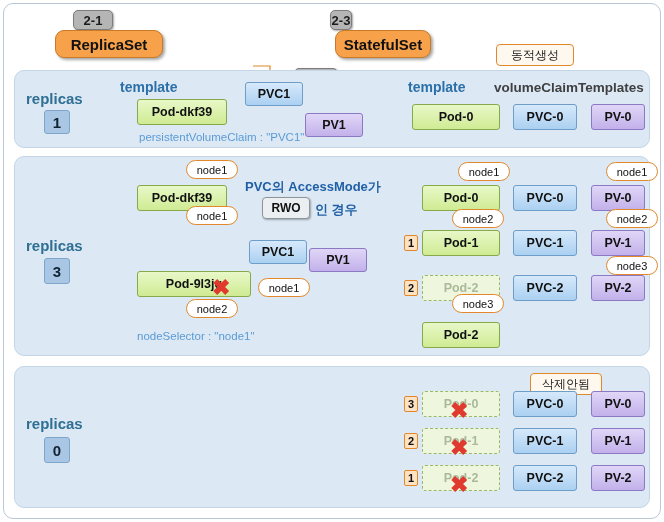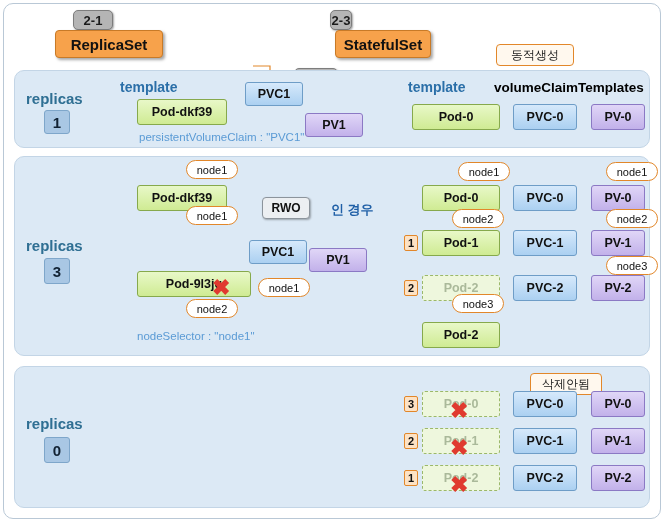--- a/index.html
+++ b/index.html
@@ -32,21 +32,21 @@
   
   .numtag {
     background:#b5b5b5; border:1px solid #7d7d7d; border-radius:5px;
     color:#1b1b1b; font-weight:bold; font-size:13px;
     display:flex; align-items:center; justify-content:center;
     box-shadow:1px 1px 2px rgba(0,0,0,0.35);
   }
 
   
   .orangebox {
-    background:#f7a24b; border:1px solid #c87a27; border-radius:4px;
+    background:#f7a24b; border:1px solid #c87a27; border-radius:9px;
     color:#111; font-weight:bold; font-size:15px;
     display:flex; align-items:center; justify-content:center;
     box-shadow:2px 2px 3px rgba(0,0,0,0.35);
   }
 
   
   .callout {
     background:#fff8ee; border:1px solid #e2872a; border-radius:4px;
     color:#1b1b1b; font-size:12px;
     display:flex; align-items:center; justify-content:center;
@@ -76,21 +76,21 @@
   .pod { background:#d7f0a3; border:1px solid #86a94c;
          background-image:linear-gradient(to bottom,#e8f8c8,#cfeb93); }
   .pod-ghost { background:#eef7dd; border:1px dashed #9bb86a; color:#aab99a; }
   .pvc { background:#bcd9f5; border:1px solid #6e9dc7;
          background-image:linear-gradient(to bottom,#d6e9fb,#abd0f1); }
   .pv  { background:#cdbff0; border:1px solid #8b79c4;
          background-image:linear-gradient(to bottom,#e0d6f7,#c2b1ea); }
 
   
   .tmpl { color:#2b6fa8; font-weight:bold; font-size:14px; }
-  .vct  { color:#000000; font-weight:bold; font-size:13.5px; }
+  .vct  { color:#404040; font-weight:bold; font-size:13.5px; }
   .smallblue { color:#5b9bd5; font-size:11.5px; }
   .bold-blue { color:#1f5fa6; font-weight:bold; font-size:13px; }
 
   .rwo {
     background:#eceff2; border:1px solid #8c949c; border-radius:4px;
     font-size:12px; font-weight:bold; color:#111;
     display:flex; align-items:center; justify-content:center;
     box-shadow:1px 1px 2px rgba(0,0,0,0.3);
   }
 
@@ -205,22 +205,23 @@
   <div class="abs nodelabel" style="left:186px; top:160px; width:52px; height:19px;">node1</div>
   <div class="abs nodelabel" style="left:186px; top:206px; width:52px; height:19px;">node1</div>
   <div class="abs nodelabel" style="left:186px; top:299px; width:52px; height:19px;">node2</div>
 
   <div class="abs box pvc" style="left:249px; top:240px; width:58px; height:24px;">PVC1</div>
   <div class="abs nodelabel" style="left:258px; top:278px; width:52px; height:19px;">node1</div>
   <div class="abs box pv" style="left:309px; top:248px; width:58px; height:24px;">PV1</div>
 
   <div class="abs smallblue" style="left:137px; top:330px;">nodeSelector  :  "node1"</div>
 
+  <div class="abs bold-blue" style="left:245px; top:178px;">PVC의 AccessMode가</div>
   <div class="abs rwo" style="left:262px; top:197px; width:48px; height:22px;">RWO</div>
-  <div class="abs bold-blue" style="left:315px; top:201px;margin-left:16px;">인 경우</div>
+  <div class="abs bold-blue" style="left:315px; top:201px;">인 경우</div>
 
   <div class="abs box pod" style="left:422px; top:185px; width:78px; height:26px;">Pod-0</div>
   <div class="abs box pvc" style="left:513px; top:185px; width:64px; height:26px;">PVC-0</div>
   <div class="abs box pv" style="left:591px; top:185px; width:54px; height:26px;">PV-0</div>
   <div class="abs nodelabel" style="left:458px; top:162px; width:52px; height:19px;">node1</div>
   <div class="abs nodelabel" style="left:606px; top:162px; width:52px; height:19px;">node1</div>
 
   <div class="abs ordinal" style="left:404px; top:235px; width:14px; height:16px;">1</div>
   <div class="abs box pod" style="left:422px; top:230px; width:78px; height:26px;">Pod-1</div>
   <div class="abs box pvc" style="left:513px; top:230px; width:64px; height:26px;">PVC-1</div>

